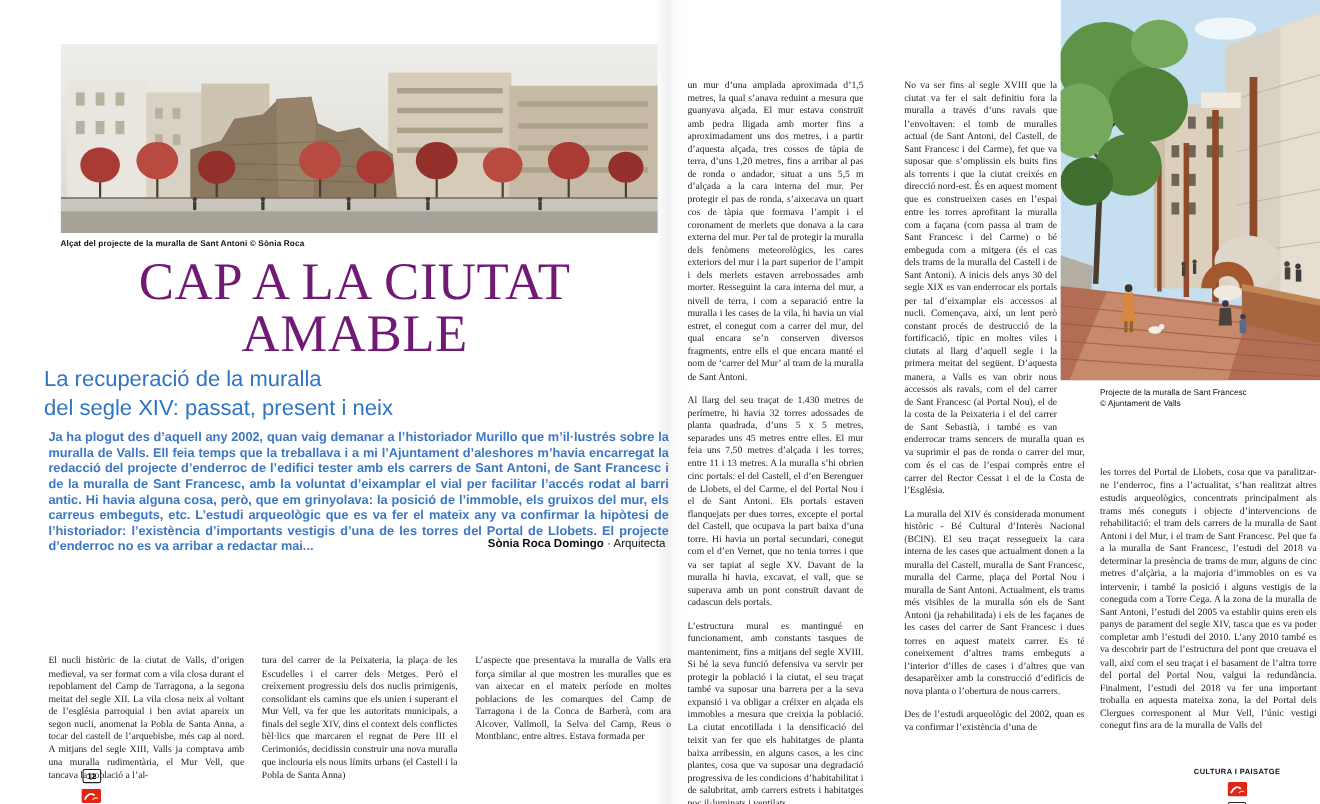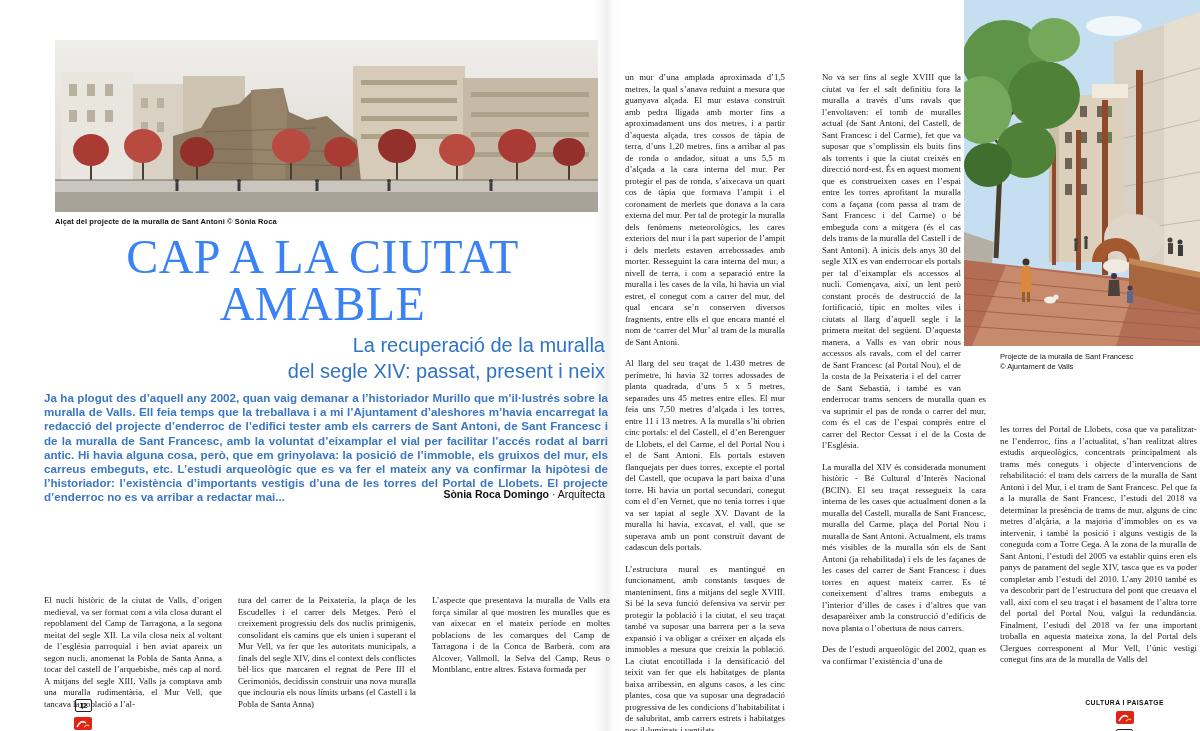--- a/index.html
+++ b/index.html
@@ -10,23 +10,23 @@
 
   
   .gutter { left:594px; top:0; width:30px; height:731px;
     background:linear-gradient(90deg, rgba(0,0,0,0) 0%, rgba(0,0,0,0.06) 45%, rgba(0,0,0,0.015) 62%, rgba(0,0,0,0) 100%); }
 
   
   .hero { left:55px; top:40px; width:543px; height:172px; overflow:hidden; }
   .hero-caption { left:55px; top:217px; width:430px; font-size:7.5px; font-weight:bold; color:#111; letter-spacing:0.1px; }
 
   .title { left:40px; top:233px; width:565px; text-align:center;
-    font-family:"Liberation Serif", serif; font-weight:400; color:#3b82f6;
+    font-family:"Liberation Serif", serif; font-weight:400; color:#701a75;
     font-size:48px; line-height:47px; letter-spacing:0.5px; }
-  .subtitle { left:40px; top:332px; width:565px; text-align:right;
+  .subtitle { left:40px; top:332px; width:565px; text-align:left;
     color:#2f74c4; font-size:20px; line-height:26px; font-weight:400; }
 
   .intro { left:44px; top:391px; width:564px; height:112px; overflow:hidden;
     color:#3b77c3; font-size:11.6px; line-height:14.2px; font-weight:bold; text-align:justify; }
 
   .author { left:40px; top:488px; width:565px; text-align:right; font-size:10.5px; color:#111; }
   .author b { font-weight:bold; }
   .author span { font-weight:400; }
 
   .cols-left { left:44px; top:556px; width:566px; height:140px; display:flex; gap:16px; }

